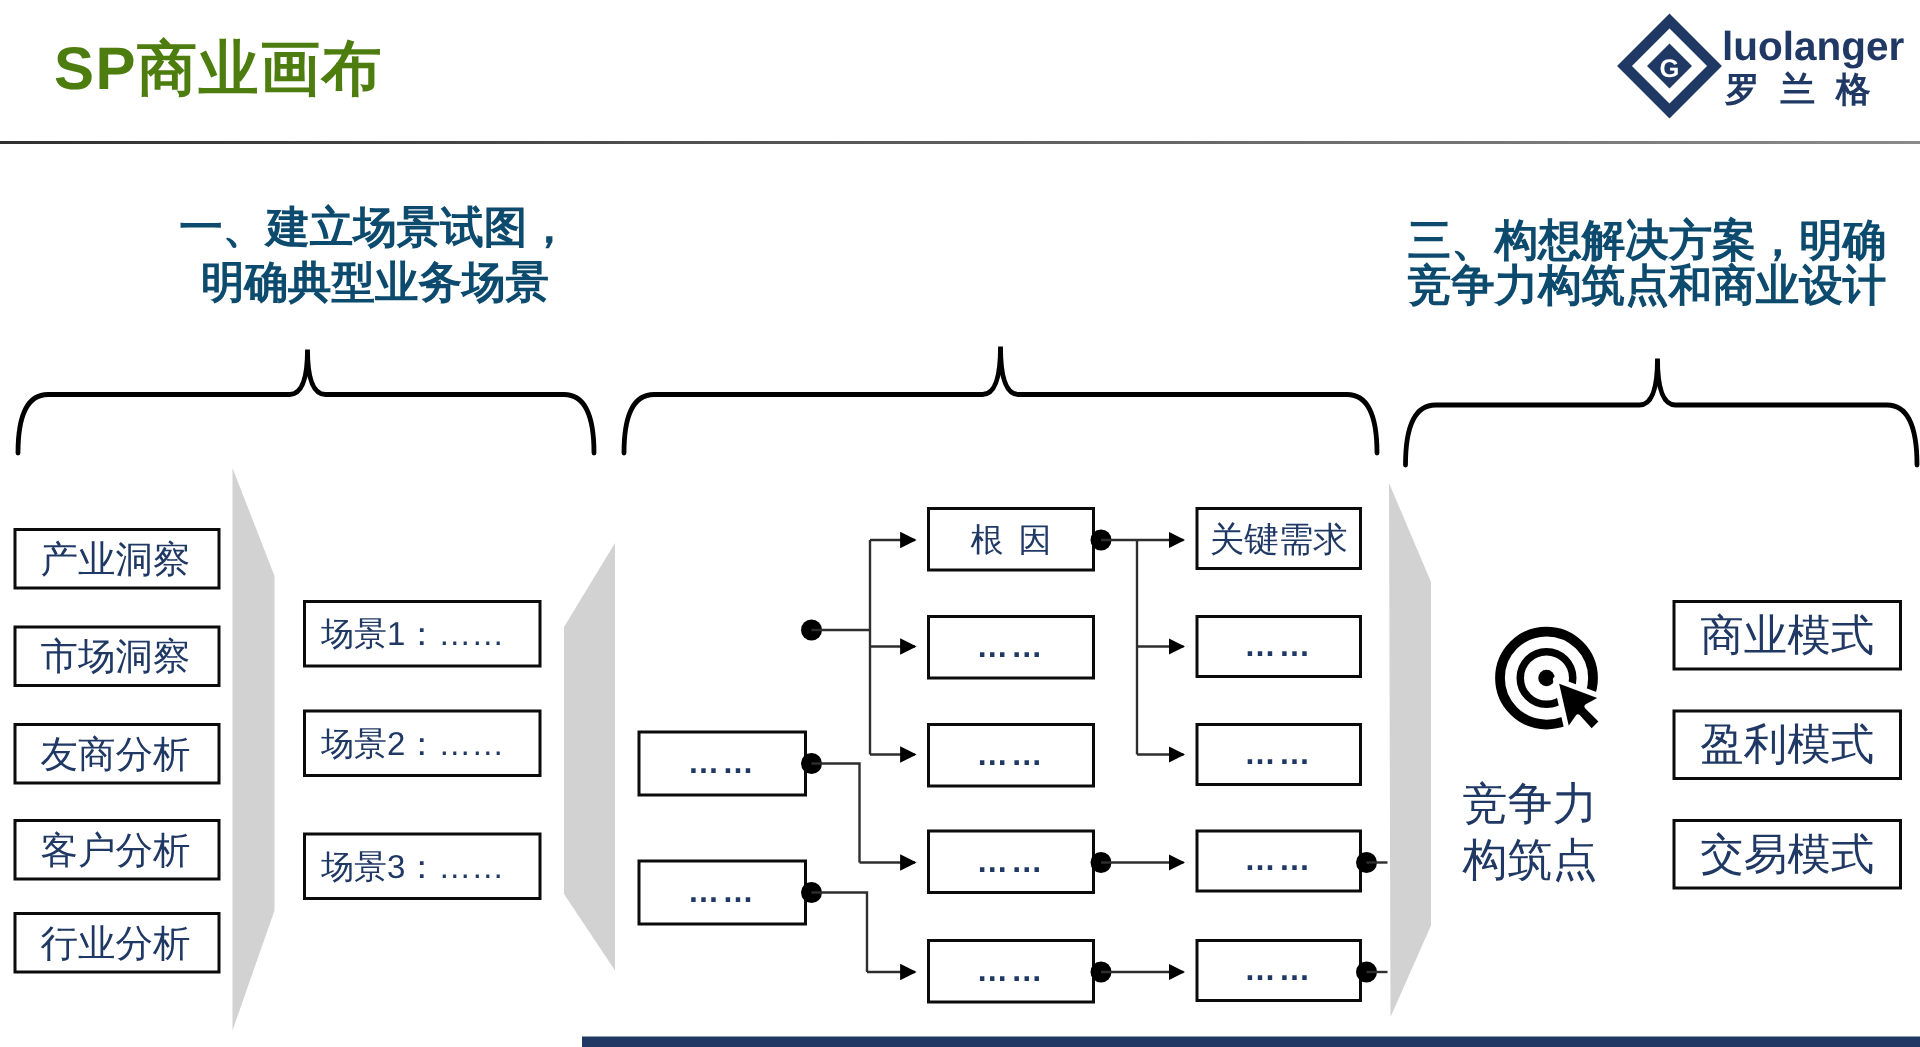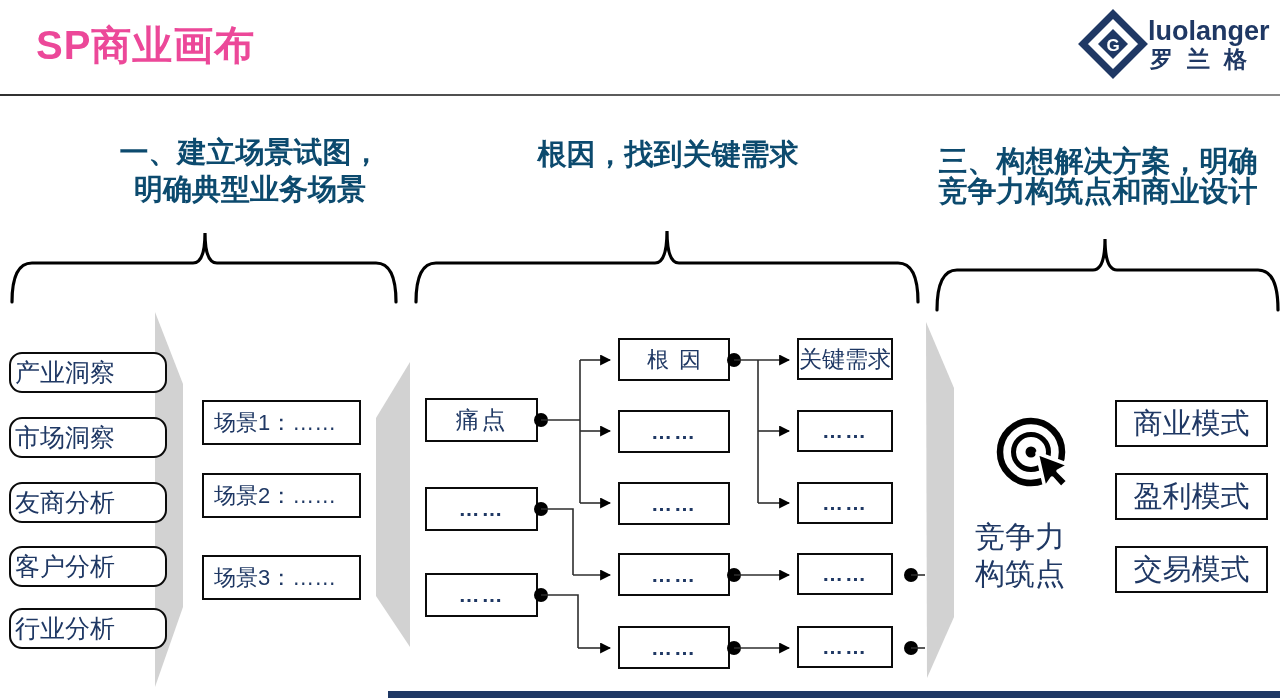--- a/index.html
+++ b/index.html
@@ -3,40 +3,40 @@
 <meta charset="utf-8">
 <style>
   html,body{margin:0;padding:0;background:#e8e8e8;}
   .canvas{
     position:relative;width:1280px;height:698px;background:#ffffff;
     font-family:"Liberation Sans","DejaVu Sans",sans-serif;overflow:hidden;
     margin:0 auto;
   }
   .abs{position:absolute;box-sizing:border-box;}
   .title{
-    left:36px;top:18px;font-size:40px;font-weight:600;color:#ec4899;letter-spacing:1px;
+    left:36px;top:18px;font-size:40px;font-weight:600;color:#4d7c0f;letter-spacing:1px;
   }
   .divider{left:0;top:94px;width:1280px;height:2px;
     background:linear-gradient(to right,#303030,#8a8a8a);}
   .brand-name{left:1148px;top:16px;font-size:27px;font-weight:700;color:#1F3864;}
   .brand-name-cn{left:1150px;top:44px;font-size:23px;font-weight:600;color:#1F3864;letter-spacing:14px;}
   .sec-header{color:#0c4a6e;font-weight:700;text-align:center;}
   .sec-header.h1{left:88px;top:134px;width:324px;font-size:29px;line-height:37px;}
   .sec-header.h2{left:486px;top:136px;width:364px;font-size:29px;line-height:37px;}
   .sec-header.h3{left:916px;top:146px;width:364px;font-size:29px;line-height:30px;}
   .box{
     border:2px solid #0b0b0b;background:#ffffff;color:#1F3864;
     display:flex;align-items:center;
   }
-  .lbox{left:9px;width:158px;height:41px;font-size:25px;padding-left:4px;border-radius:13px;}
+  .lbox{left:9px;width:138px;height:41px;font-size:25px;padding-left:16px;}
   .sbox{left:202px;width:159px;height:45px;font-size:22px;padding-left:10px;}
   .fbox{justify-content:center;}
   .pain{left:425px;width:113px;height:44px;font-size:24px;letter-spacing:2px;}
   .mid{left:618px;width:112px;height:43px;}
-  .rgt{left:797px;width:96px;height:42px;}
+  .rgt{left:797px;width:111px;height:42px;}
   .root{font-size:22px;letter-spacing:10px;padding-left:10px;}
   .need{font-size:23px;}
   .dots{font-size:21px;font-weight:700;letter-spacing:2px;}
   .mode{left:1115px;width:153px;height:47px;font-size:29px;font-weight:500;justify-content:center;}
   .competitive{left:975px;top:518px;width:130px;font-size:30px;line-height:37px;font-weight:500;color:#1F3864;}
   .bottom-bar{left:388px;top:691px;width:892px;height:7px;background:#1F3864;}
   .brace{fill:none;stroke:#000000;stroke-width:3.2;stroke-linecap:round;}
   .funnel{fill:#D2D2D2;stroke:none;}
   .conn{stroke:#2e2e2e;stroke-width:1.6;fill:none;}
   svg.layer{position:absolute;left:0;top:0;pointer-events:none;}
@@ -66,38 +66,36 @@
     </g>
   </svg>
   <div class="abs brand-name">luolanger</div>
   <div class="abs brand-name-cn">罗兰格</div>
 
   <div class="abs sec-header h1">
     <div>一、建立场景试图，</div>
     <div>明确典型业务场景</div>
   </div>
   <div class="abs sec-header h2">
-    <div>根因，找到关键需求</div>
   </div>
   <div class="abs sec-header h3">
     <div>三、构想解决方案，明确</div>
     <div>竞争力构筑点和商业设计</div>
   </div>
 
   <div class="abs box lbox" style="top:352px">产业洞察</div>
   <div class="abs box lbox" style="top:417px">市场洞察</div>
   <div class="abs box lbox" style="top:482px">友商分析</div>
   <div class="abs box lbox" style="top:608px">行业分析</div>
   <div class="abs box lbox" style="top:546px">客户分析</div>
 
   <div class="abs box sbox" style="top:400px">场景1：……</div>
   <div class="abs box sbox" style="top:473px">场景2：……</div>
   <div class="abs box sbox" style="top:555px">场景3：……</div>
 
-  <div class="abs box fbox pain" style="top:398px">痛点</div>
   <div class="abs box fbox pain dots" style="top:487px">……</div>
   <div class="abs box fbox pain dots" style="top:573px">……</div>
 
   <div class="abs box fbox mid root" style="top:338px">根因</div>
   <div class="abs box fbox mid dots" style="top:410px">……</div>
   <div class="abs box fbox mid dots" style="top:482px">……</div>
   <div class="abs box fbox mid dots" style="top:553px">……</div>
   <div class="abs box fbox mid dots" style="top:626px">……</div>
 
   <div class="abs box fbox rgt need" style="top:338px">关键需求</div>

